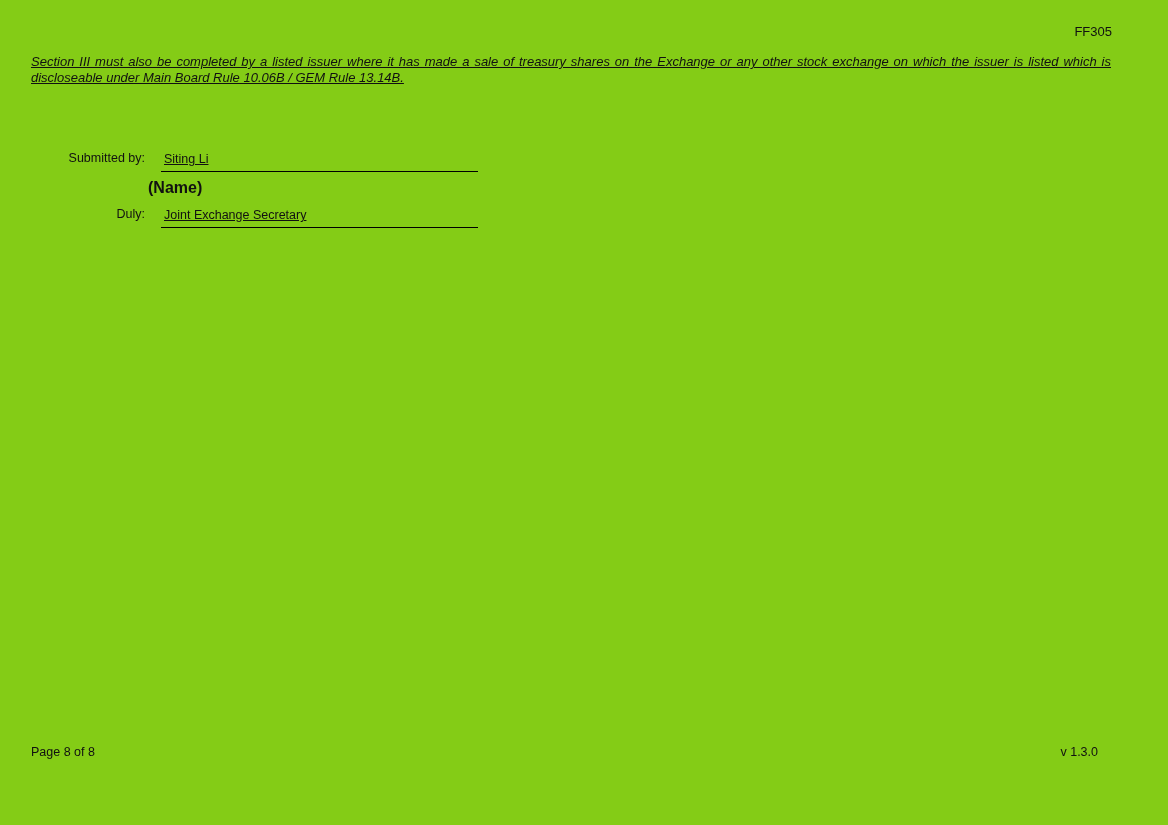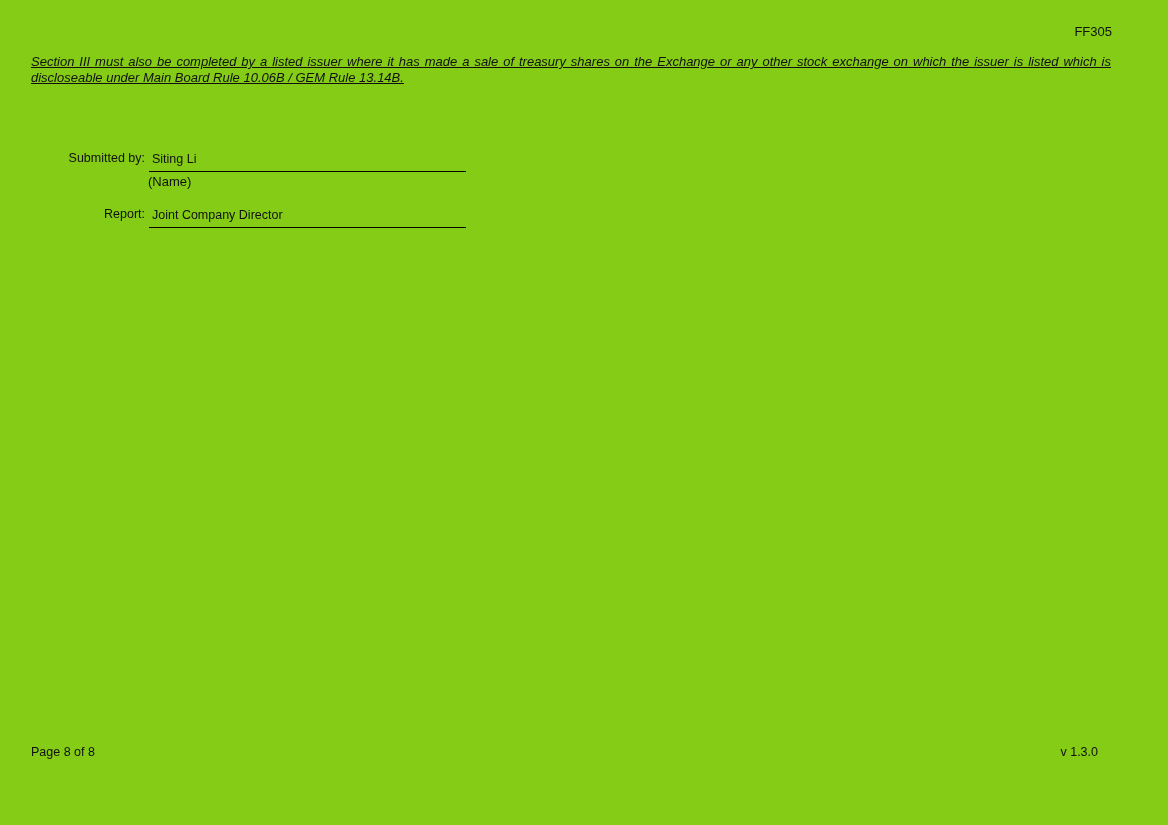--- a/index.html
+++ b/index.html
@@ -77,31 +77,33 @@
     padding-bottom: 4px;
     color: #111111;
     flex: none;
   }
   .field-value {
     width: 314px;
     border-bottom: 1px solid #000000;
     font-size: 12.5px;
     line-height: 16px;
     padding: 0 0 4px 3px;
-    margin-left: 4px;
+    margin-left: 16px;
     color: #111111;
     flex: none;
+    text-decoration: underline;
   }
   .field-caption {
     margin-left: 115px;
     padding-left: 2px;
-    margin-top: 2px;
-    font-size: 13px;
+    margin-top: 8px;
+    font-size: 16px;
     line-height: 15px;
     color: #111111;
+    font-weight: bold;
   }
   .footer-page {
     position: absolute;
     top: 745px;
     left: 31px;
     width: 1080px;
     text-align: left;
     font-size: 12.5px;
     line-height: 15px;
     color: #111111;
@@ -128,22 +130,22 @@
   <div class="field field-1">
     <div class="field-row">
       <div class="field-label">Submitted by:</div>
       <div class="field-value">Siting Li</div>
     </div>
     <div class="field-caption">(Name)</div>
   </div>
 
   <div class="field field-2">
     <div class="field-row">
-      <div class="field-label">Report:</div>
-      <div class="field-value">Joint Company Director</div>
+      <div class="field-label">Duly:</div>
+      <div class="field-value">Joint Exchange Secretary</div>
     </div>
   </div>
 
   <div class="footer-page">Page 8 of 8</div>
 
   <div class="footer-version">v 1.3.0</div>
 
 </div>
 
 </body></html>

